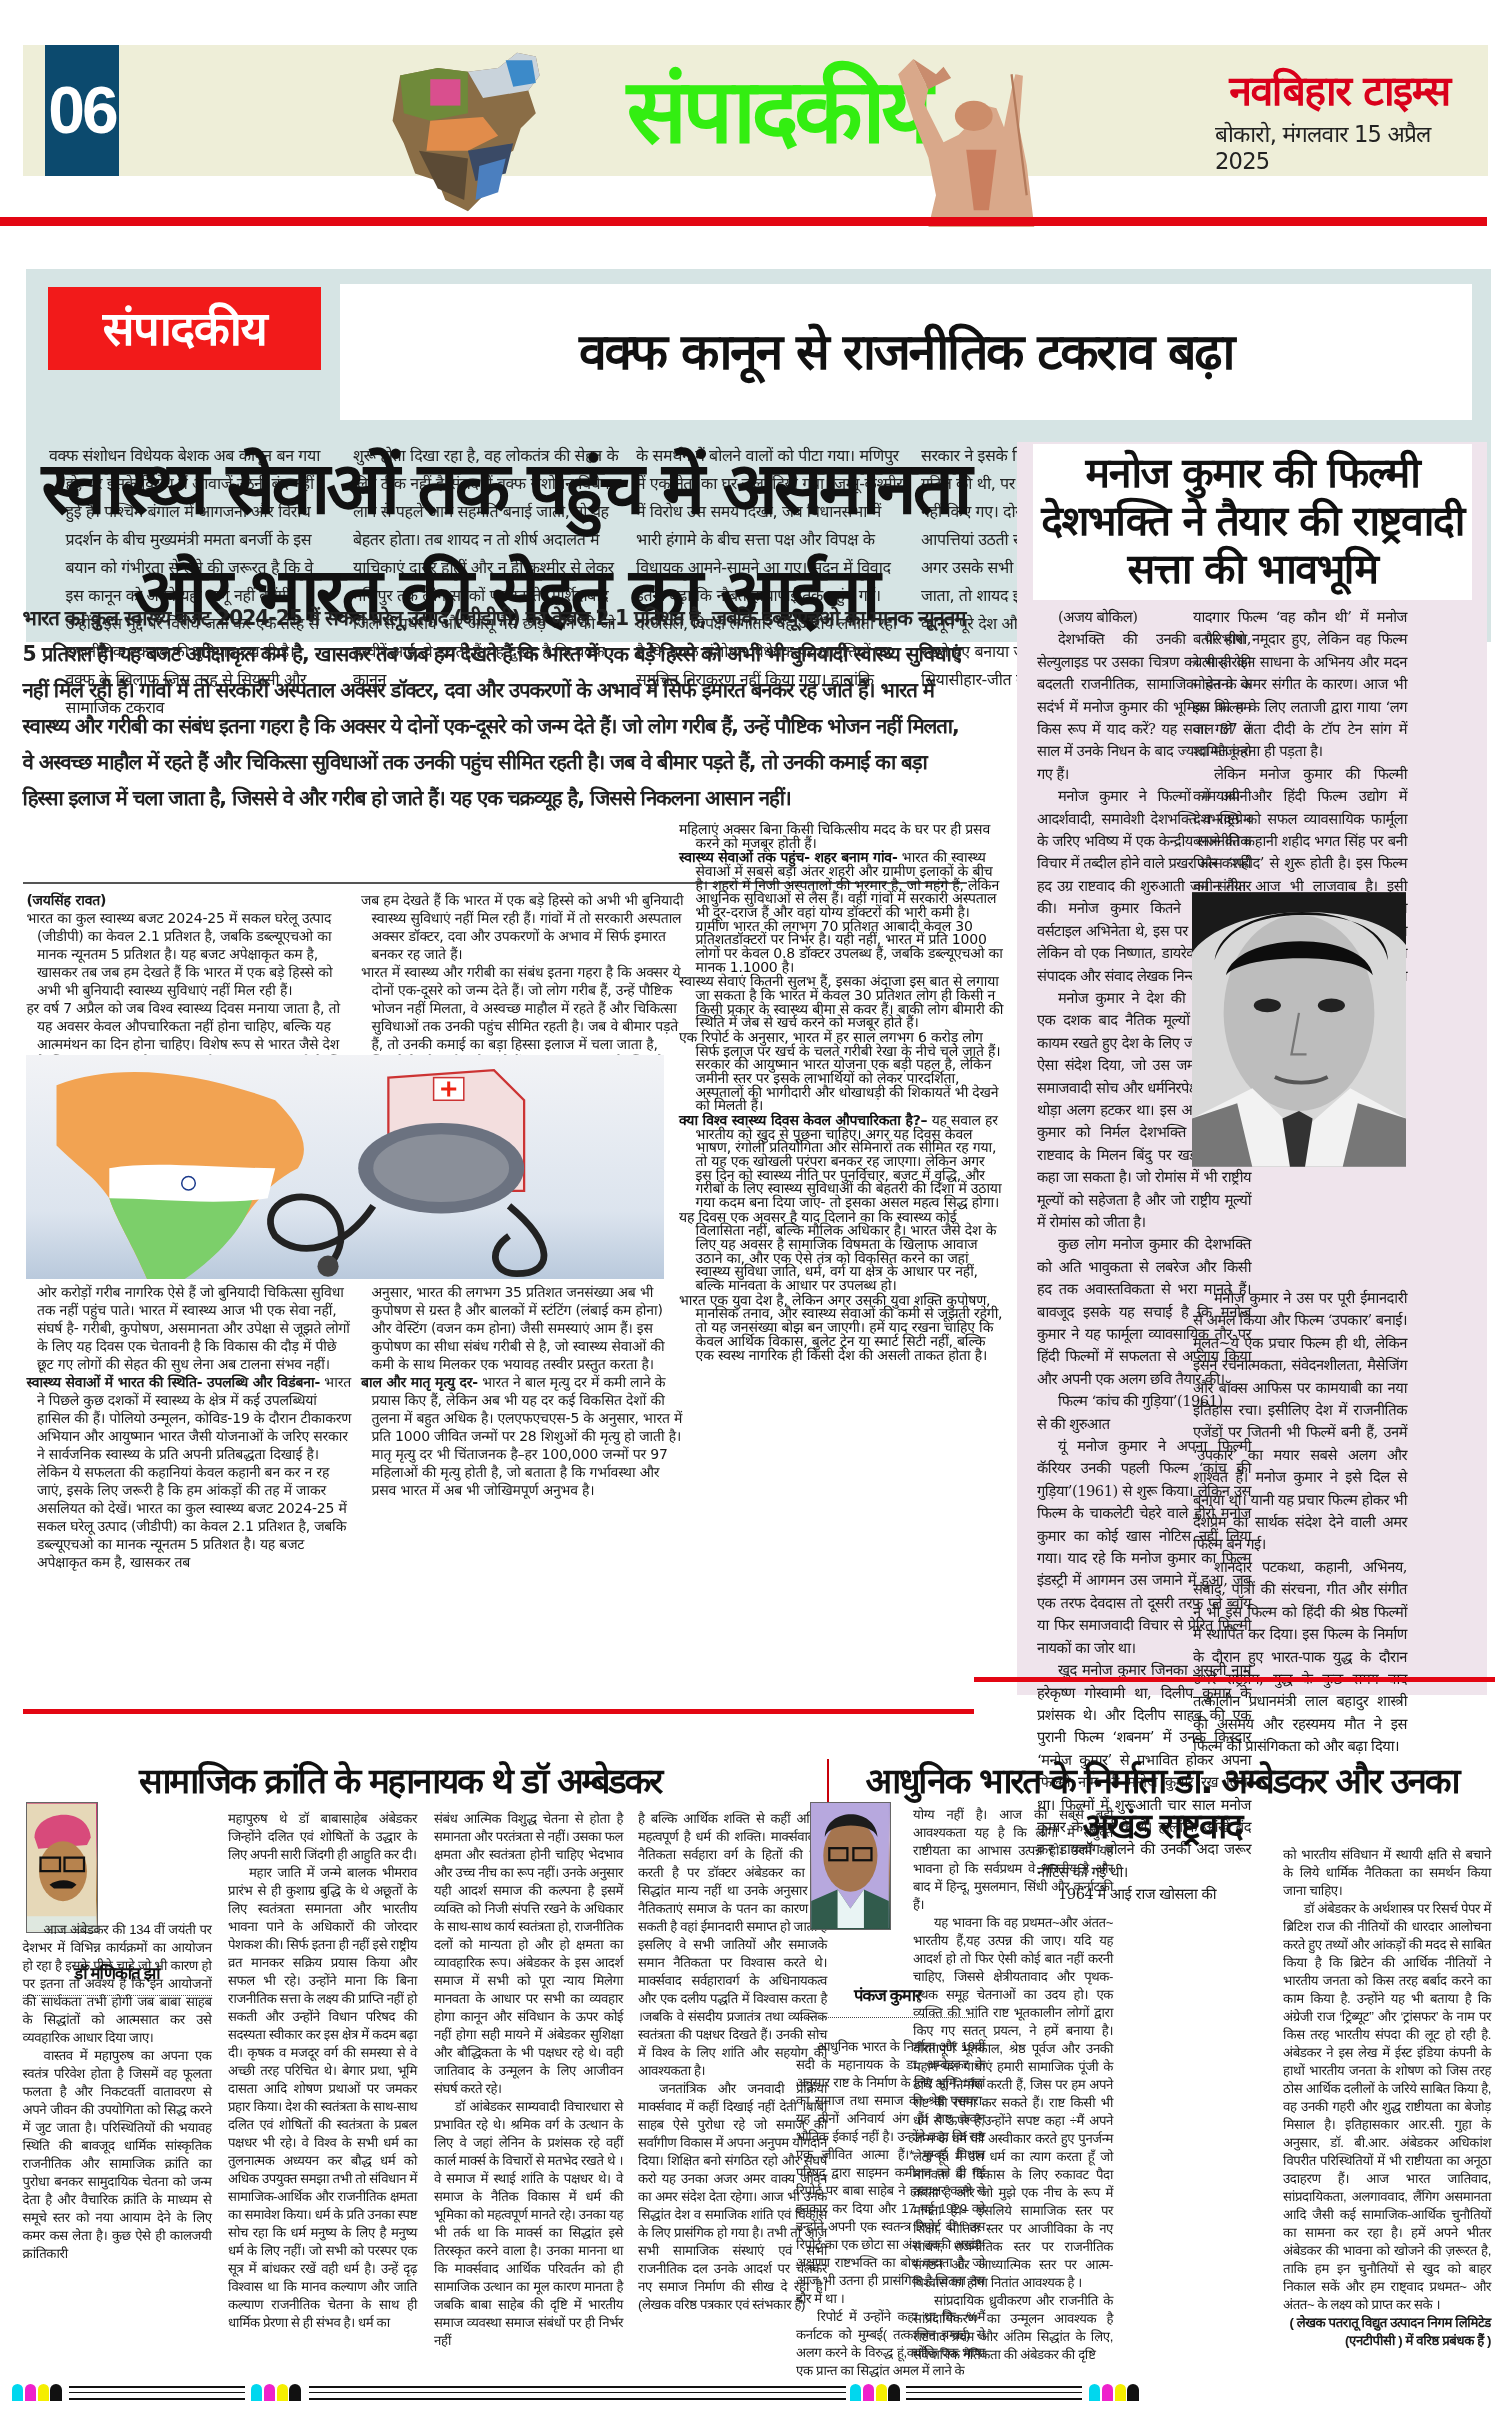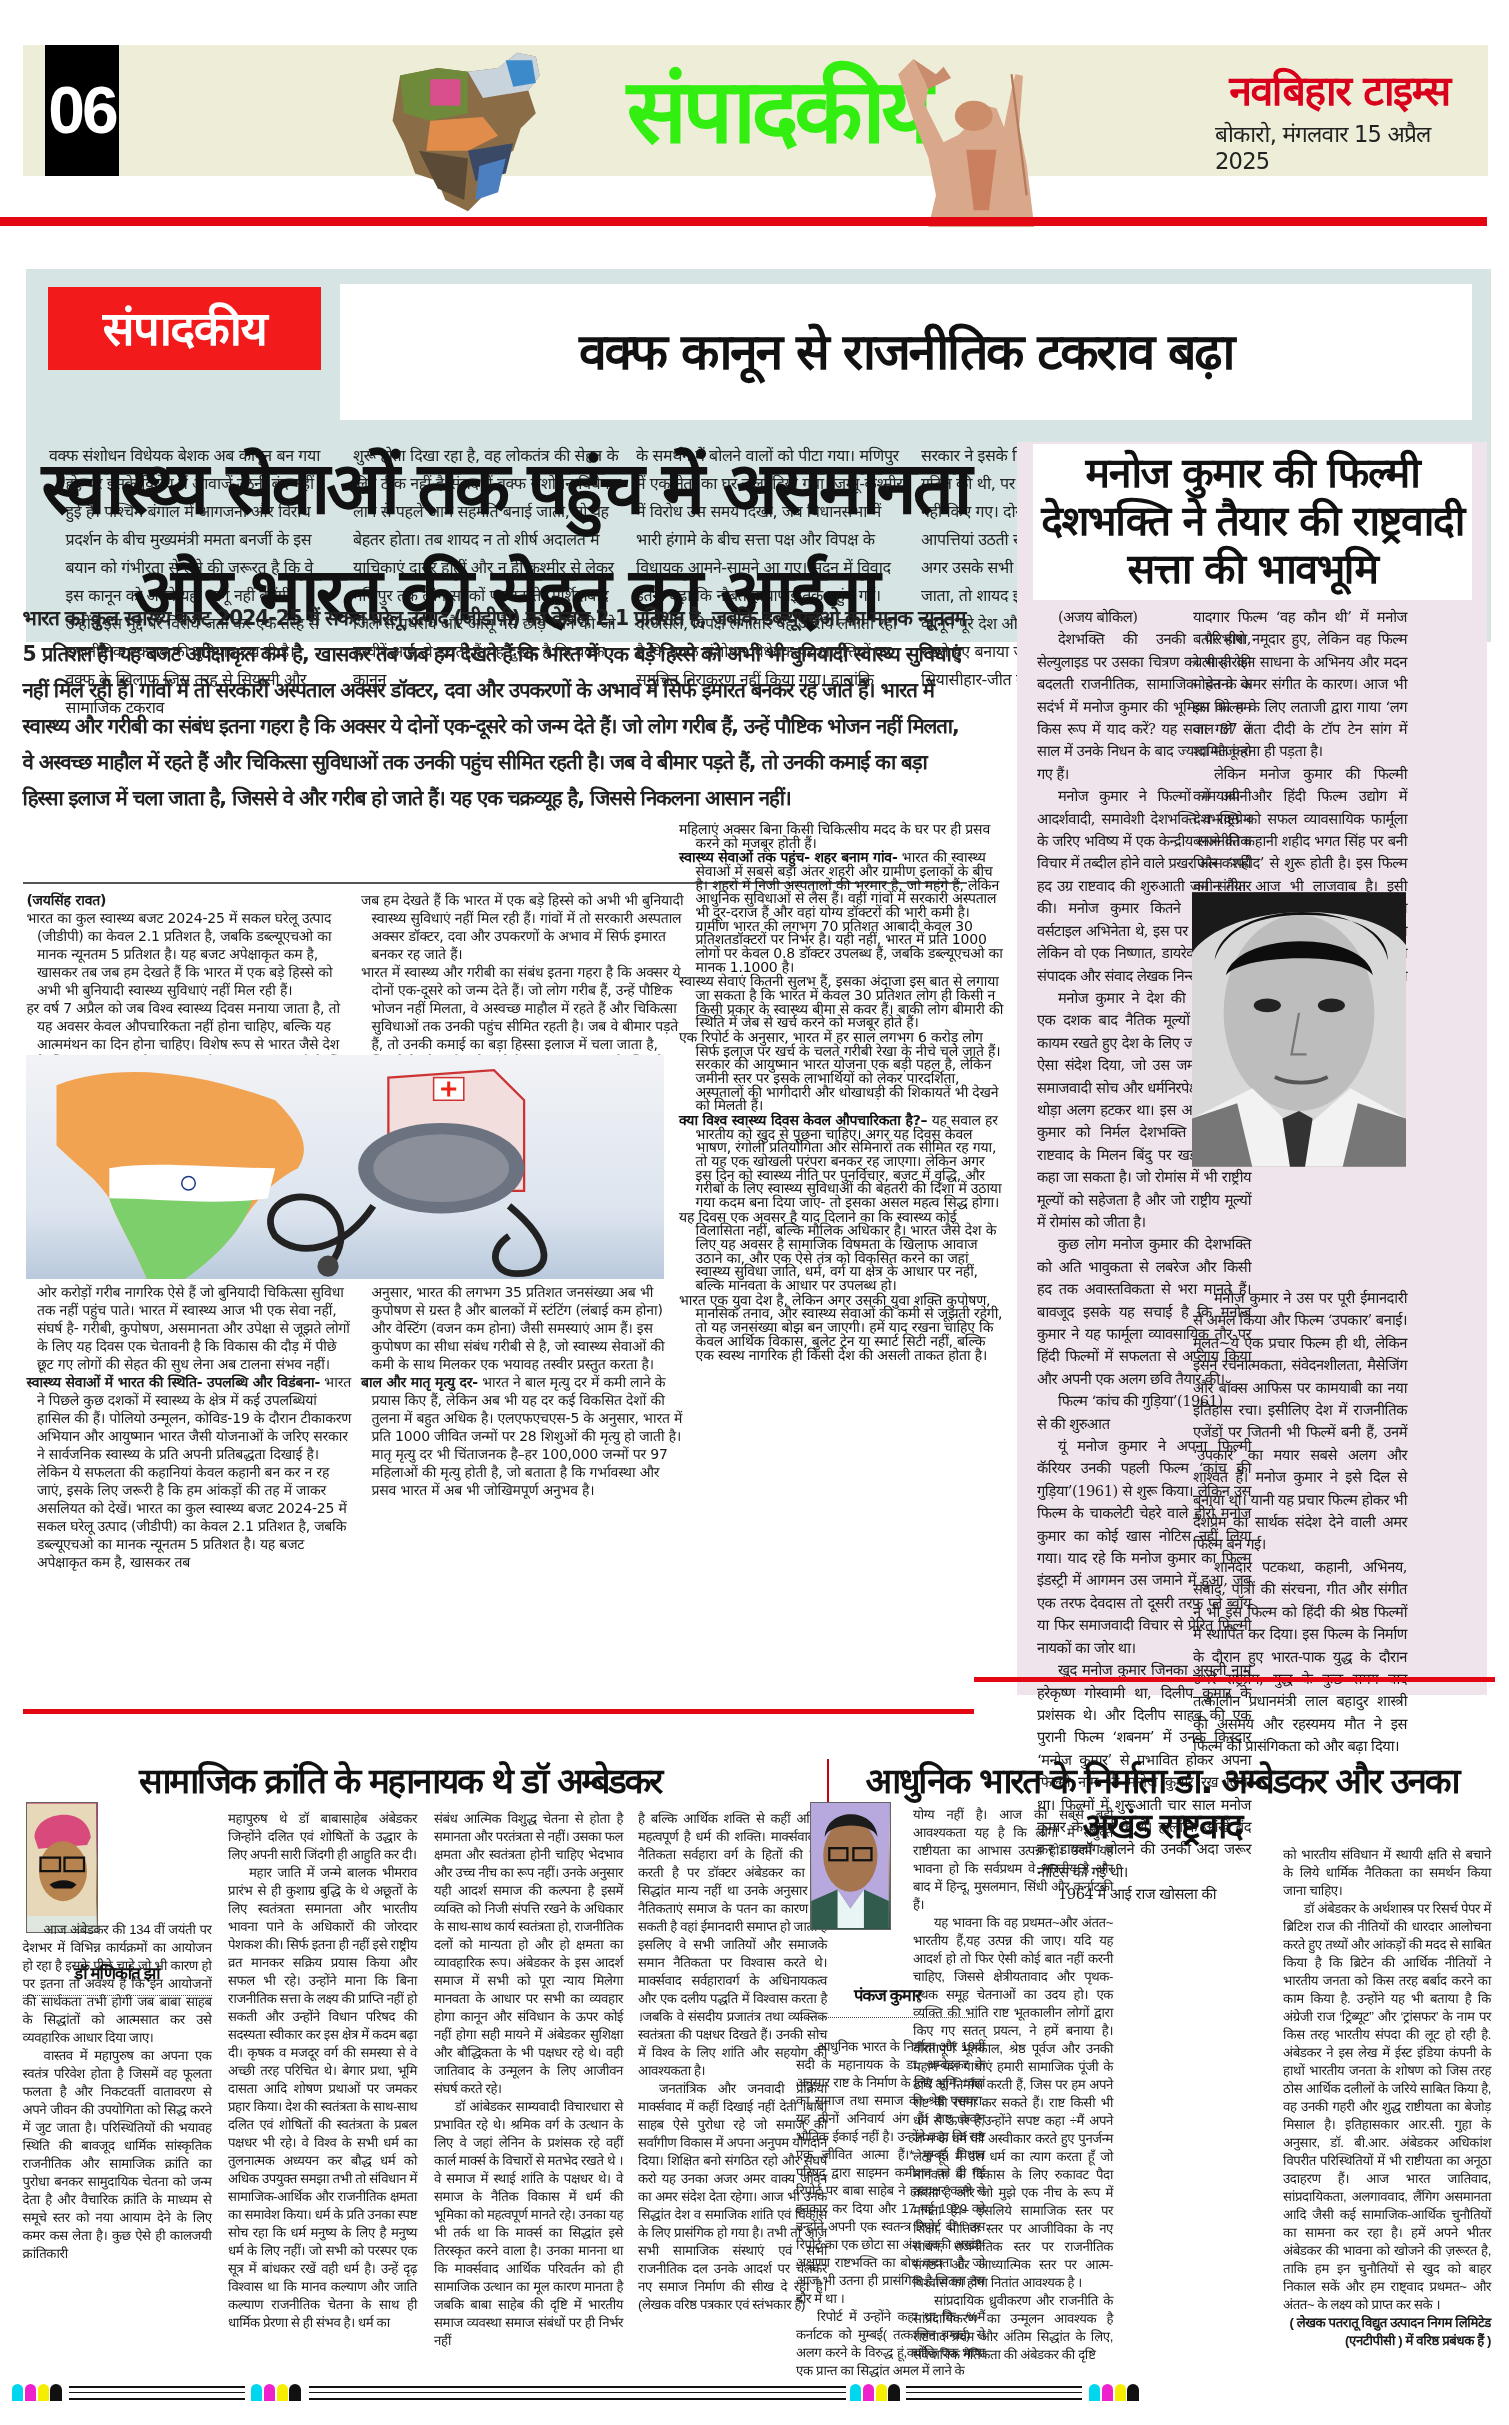--- a/index.html
+++ b/index.html
@@ -2,21 +2,21 @@
 <html style="font-size:12px"><head>
 <meta charset="utf-8">
 <style>
   * { box-sizing: border-box; margin: 0; padding: 0; }
   html, body { width: 1510px; background: #ffffff; }
   body { position: relative; height: 2426px; font-family: "Liberation Sans", "DejaVu Sans", sans-serif; color: #1a1a1a; overflow: hidden; }
   .abs { position: absolute; }
 
   
   .masthead { left: 22.6px; top: 45px; width: 1465px; height: 131px; background: #eeeed8; }
-  .page-no { left: 45px; top: 45px; width: 74px; height: 131px; background: #000000; color: #fff; font: bold 66px/131px "Liberation Sans", sans-serif; text-align: center; letter-spacing: -3px; }
+  .page-no { left: 45px; top: 45px; width: 74px; height: 131px; background: #0c4a6e; color: #fff; font: bold 66px/131px "Liberation Sans", sans-serif; text-align: center; letter-spacing: -3px; }
   .section-title { left: 604px; top: 47px; width: 347px; height: 128px; color: #33ee11; font: bold 89px/128px "DejaVu Sans", sans-serif; text-align: center; letter-spacing: -4.5px; }
   .map-art { left: 385px; top: 45px; width: 181px; height: 174px; }
   .statue-art { left: 883px; top: 44px; width: 174px; height: 183px; }
   .paper-name { left: 1215px; top: 69px; width: 249px; color: #d9001b; font: bold 41px/45px "DejaVu Sans", sans-serif; text-align: center; letter-spacing: -1.5px; }
   .paper-date { left: 1215px; top: 121px; width: 249px; color: #222; font: 22.6px/27px "DejaVu Sans", sans-serif; text-align: left; letter-spacing: -0.8px; }
   .red-rule { height: 9px; background: #e30613; }
 
   
   .editorial-box { left: 26.4px; top: 269px; width: 1465px; height: 373px; background: #d6e4e4; }
   .editorial-label { left: 48px; top: 287px; width: 273px; height: 83px; background: #f21a1a; color: #fff; font: bold 47px/83px "DejaVu Sans", sans-serif; text-align: center; letter-spacing: -1.5px; }

